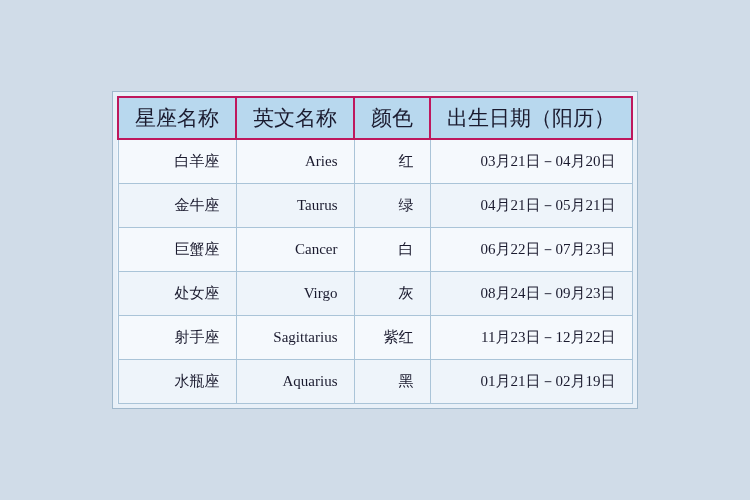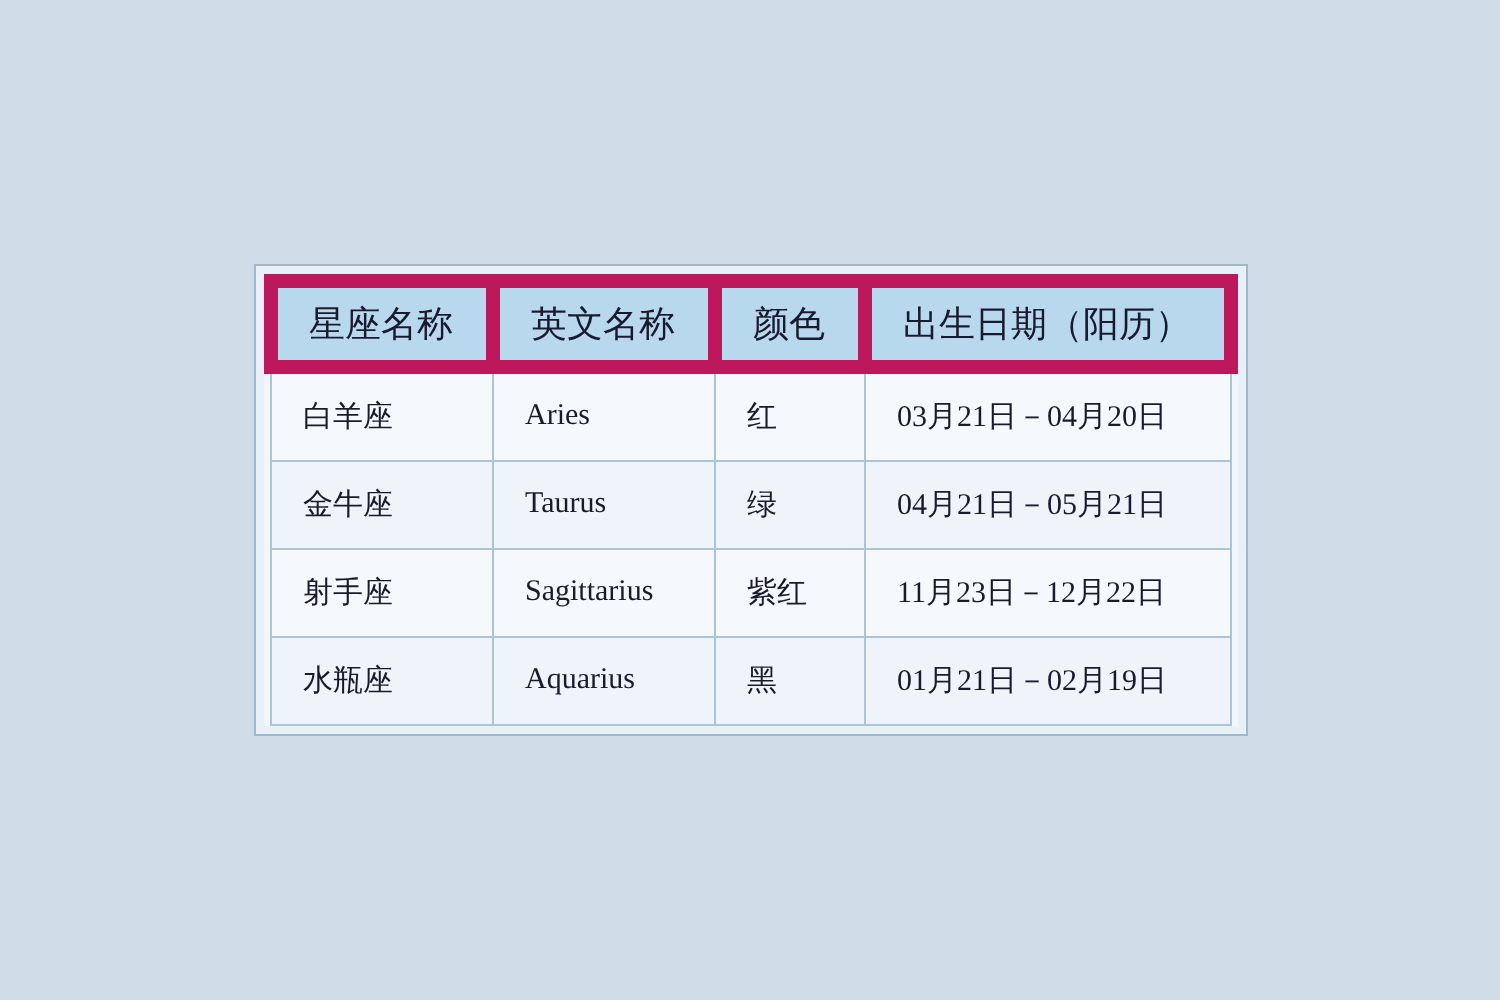--- a/index.html
+++ b/index.html
@@ -24,32 +24,32 @@
       padding: 4px;
     }
 
     table {
       border-collapse: collapse;
       background-color: #f0f6fc;
     }
 
     th {
       background-color: #b8d8ee;
-      border: 7px solid #be185d;
+      border: 2px solid #be185d;
       padding: 6px 16px;
       text-align: center;
-      font-size: 18px;
+      font-size: 21px;
       font-weight: normal;
       color: #1a1a2e;
     }
 
     td {
       border: 1px solid #aac4d8;
       padding: 12px 16px;
-      text-align: left;
+      text-align: right;
       font-size: 15px;
       color: #1a1a2e;
       background-color: #f5f9fd;
     }
 
     tr:nth-child(even) td {
       background-color: #eef4fa;
     }
   </style>
 </head>
@@ -72,20 +72,32 @@
           <td>红</td>
           <td>03月21日－04月20日</td>
         </tr>
         <tr>
           <td>金牛座</td>
           <td>Taurus</td>
           <td>绿</td>
           <td>04月21日－05月21日</td>
         </tr>
         <tr>
+          <td>巨蟹座</td>
+          <td>Cancer</td>
+          <td>白</td>
+          <td>06月22日－07月23日</td>
+        </tr>
+        <tr>
+          <td>处女座</td>
+          <td>Virgo</td>
+          <td>灰</td>
+          <td>08月24日－09月23日</td>
+        </tr>
+        <tr>
           <td>射手座</td>
           <td>Sagittarius</td>
           <td>紫红</td>
           <td>11月23日－12月22日</td>
         </tr>
         <tr>
           <td>水瓶座</td>
           <td>Aquarius</td>
           <td>黑</td>
           <td>01月21日－02月19日</td>

